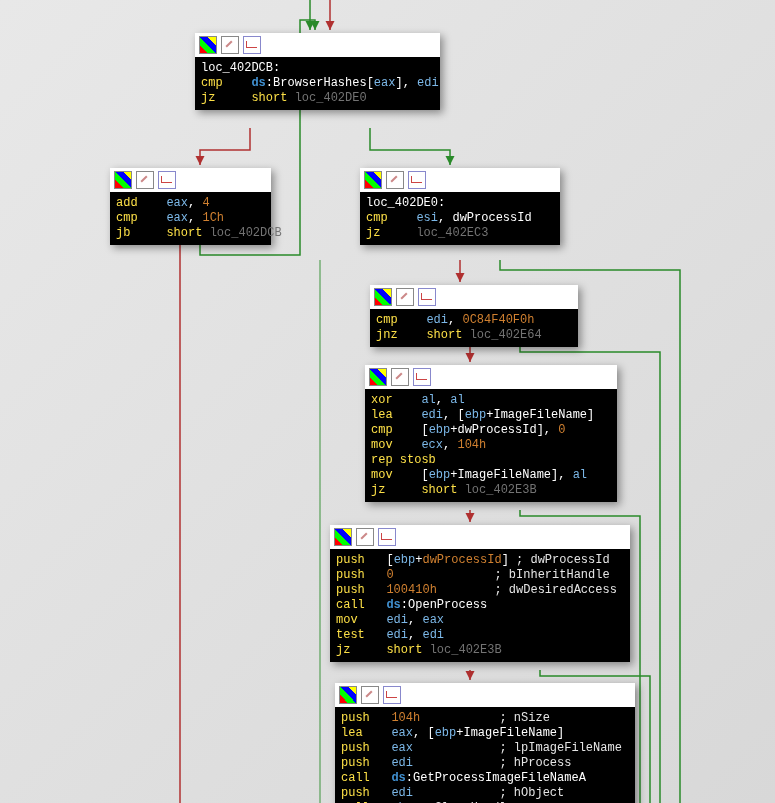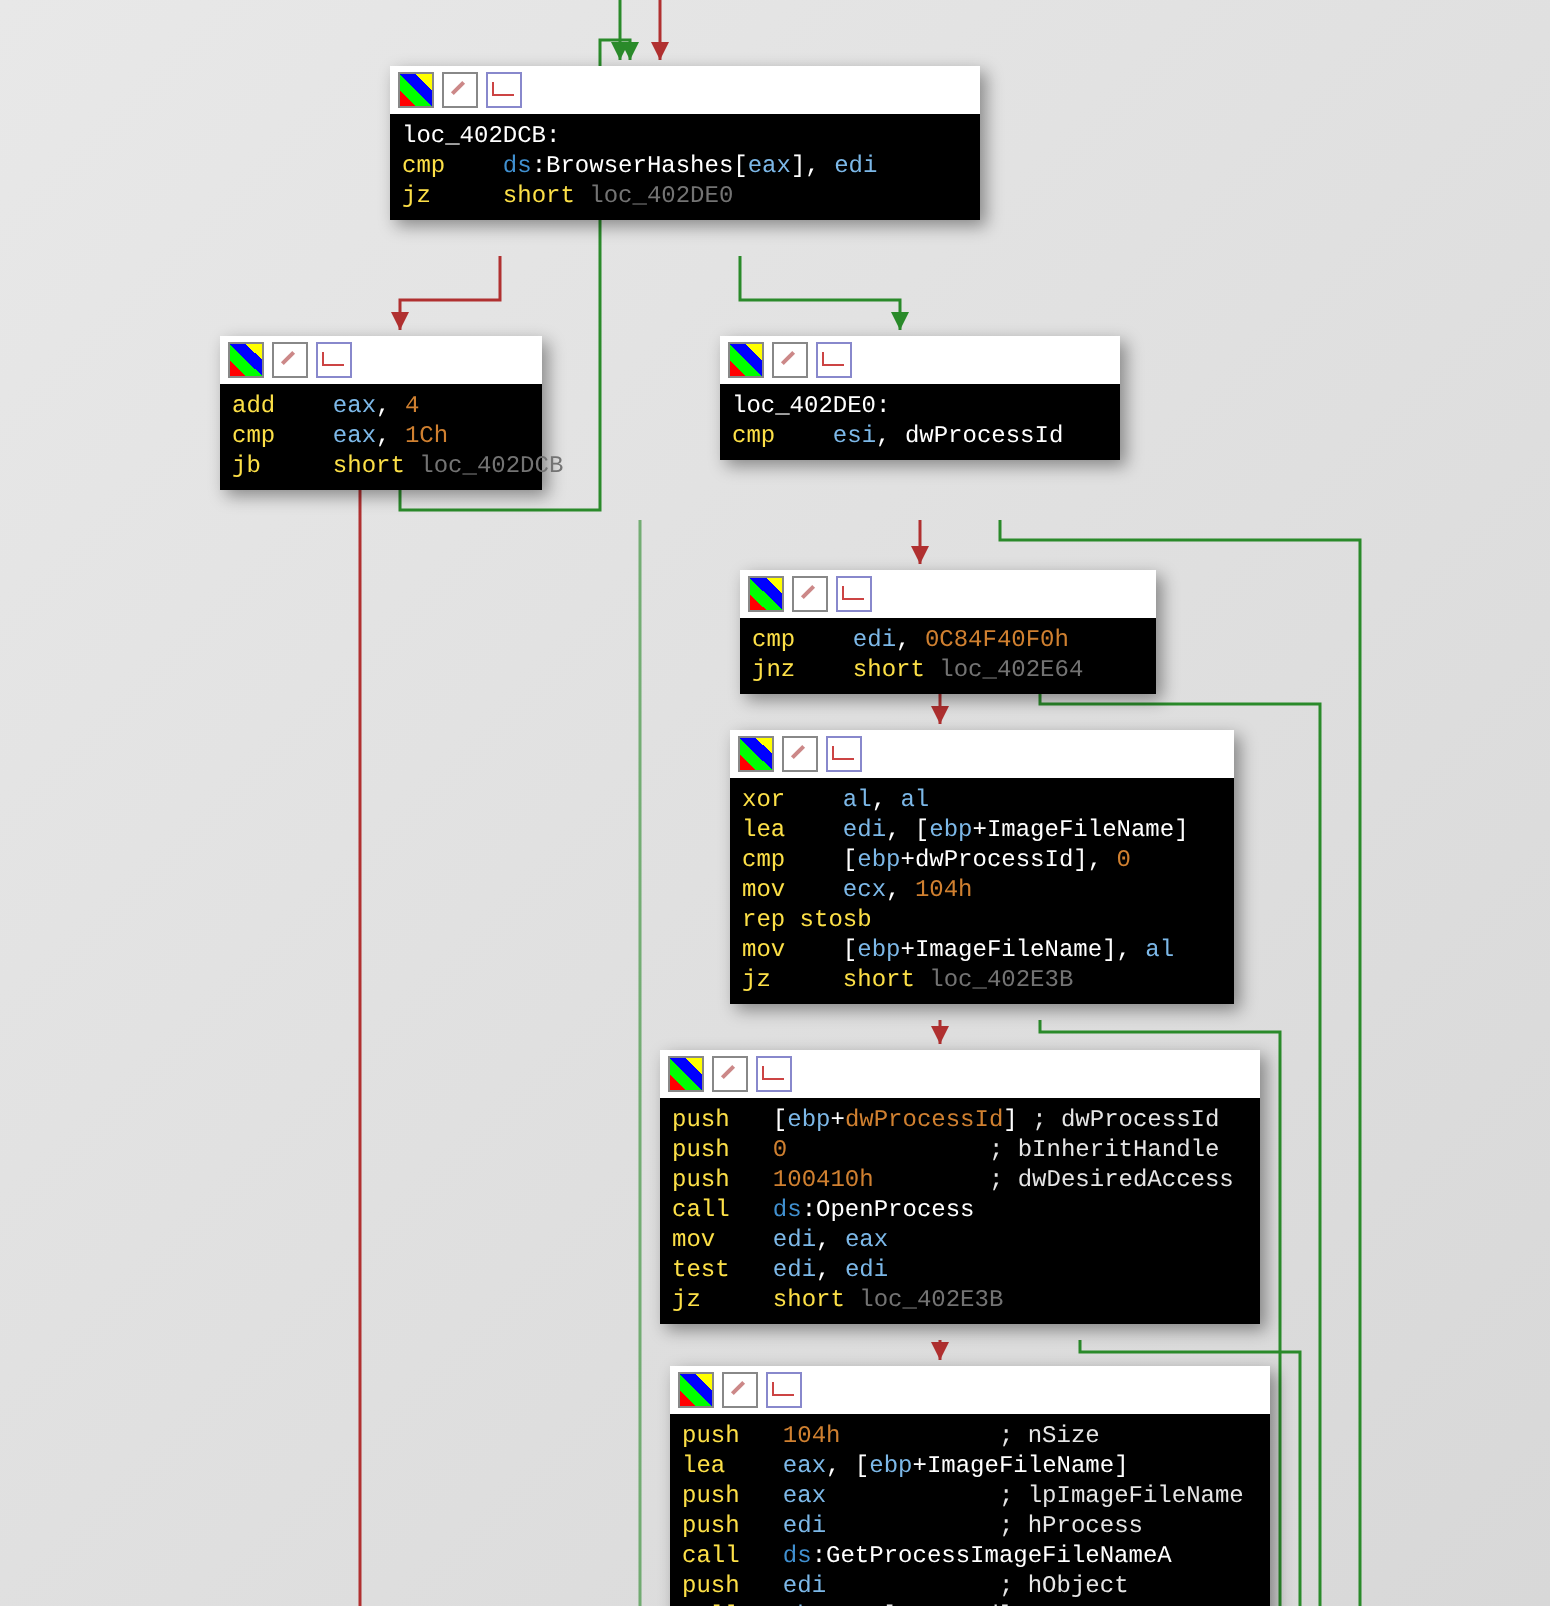--- a/index.html
+++ b/index.html
@@ -71,21 +71,21 @@
     white-space: pre;
     line-height: 15px;
   }
   .mnem { color: #fde047; }
   .reg { color: #7cb8e8; }
   .num { color: #d08030; }
   .label { color: #fff; }
   .labelref { color: #737373; }
   .fn { color: #ffffff; }
   .str { color: #d08030; }
-  .kw { color: #4090d0; }
+  .kw { color: #4090d0; font-weight: bold; }
   .cmt { color: #e5e5e5; }
   .punct { color: #fff; }
   svg.edges {
     position: absolute;
     top: 0;
     left: 0;
     width: 775px;
     height: 803px;
     pointer-events: none;
   }
@@ -131,21 +131,21 @@
   <path class="edge-red" d="M470,510 L470,522" marker-end="url(#ar)"></path>
 
   <path class="edge-green" d="M540,670 L540,676 L650,676 L650,803"></path>
 
   <path class="edge-red" d="M470,670 L470,680" marker-end="url(#ar)"></path>
 
   <path class="edge-green" d="M320,260 L320,803" style="stroke:#2a8a2a;opacity:0.6"></path>
 </svg>
 
 <div id="blocks">
-    <div class="block" style="left: 195px; top: 33px; width: 295px;">
+    <div class="block" style="left: 195px; top: 33px; width: 245px;">
       <div class="title-bar">
         <span class="icon icon-color"></span>
         <span class="icon icon-edit"></span>
         <span class="icon icon-graph"></span>
       </div>
       <div class="code"><div><span class="label">loc_402DCB:</span></div><div><span class="mnem">cmp    </span><span class="kw">ds</span><span class="punct">:</span><span class="fn">BrowserHashes</span><span class="punct">[</span><span class="reg">eax</span><span class="punct">], </span><span class="reg">edi</span></div><div><span class="mnem">jz     </span><span class="mnem">short </span><span class="labelref">loc_402DE0</span></div></div>
     </div>
     <div class="block" style="left: 110px; top: 168px; width: 161px;">
       <div class="title-bar">
         <span class="icon icon-color"></span>
@@ -153,21 +153,21 @@
         <span class="icon icon-graph"></span>
       </div>
       <div class="code"><div><span class="mnem">add    </span><span class="reg">eax</span><span class="punct">, </span><span class="num">4</span></div><div><span class="mnem">cmp    </span><span class="reg">eax</span><span class="punct">, </span><span class="num">1Ch</span></div><div><span class="mnem">jb     </span><span class="mnem">short </span><span class="labelref">loc_402DCB</span></div></div>
     </div>
     <div class="block" style="left: 360px; top: 168px; width: 200px;">
       <div class="title-bar">
         <span class="icon icon-color"></span>
         <span class="icon icon-edit"></span>
         <span class="icon icon-graph"></span>
       </div>
-      <div class="code"><div><span class="label">loc_402DE0:</span></div><div><span class="mnem">cmp    </span><span class="reg">esi</span><span class="punct">, </span><span class="fn">dwProcessId</span></div></div>
+      <div class="code"><div><span class="label">loc_402DE0:</span></div><div><span class="mnem">cmp    </span><span class="reg">esi</span><span class="punct">, </span><span class="fn">dwProcessId</span></div><div><span class="mnem">jz     </span><span class="labelref">loc_402EC3</span></div></div>
     </div>
     <div class="block" style="left: 370px; top: 285px; width: 208px;">
       <div class="title-bar">
         <span class="icon icon-color"></span>
         <span class="icon icon-edit"></span>
         <span class="icon icon-graph"></span>
       </div>
       <div class="code"><div><span class="mnem">cmp    </span><span class="reg">edi</span><span class="punct">, </span><span class="num">0C84F40F0h</span></div><div><span class="mnem">jnz    </span><span class="mnem">short </span><span class="labelref">loc_402E64</span></div></div>
     </div>
     <div class="block" style="left: 365px; top: 365px; width: 252px;">

